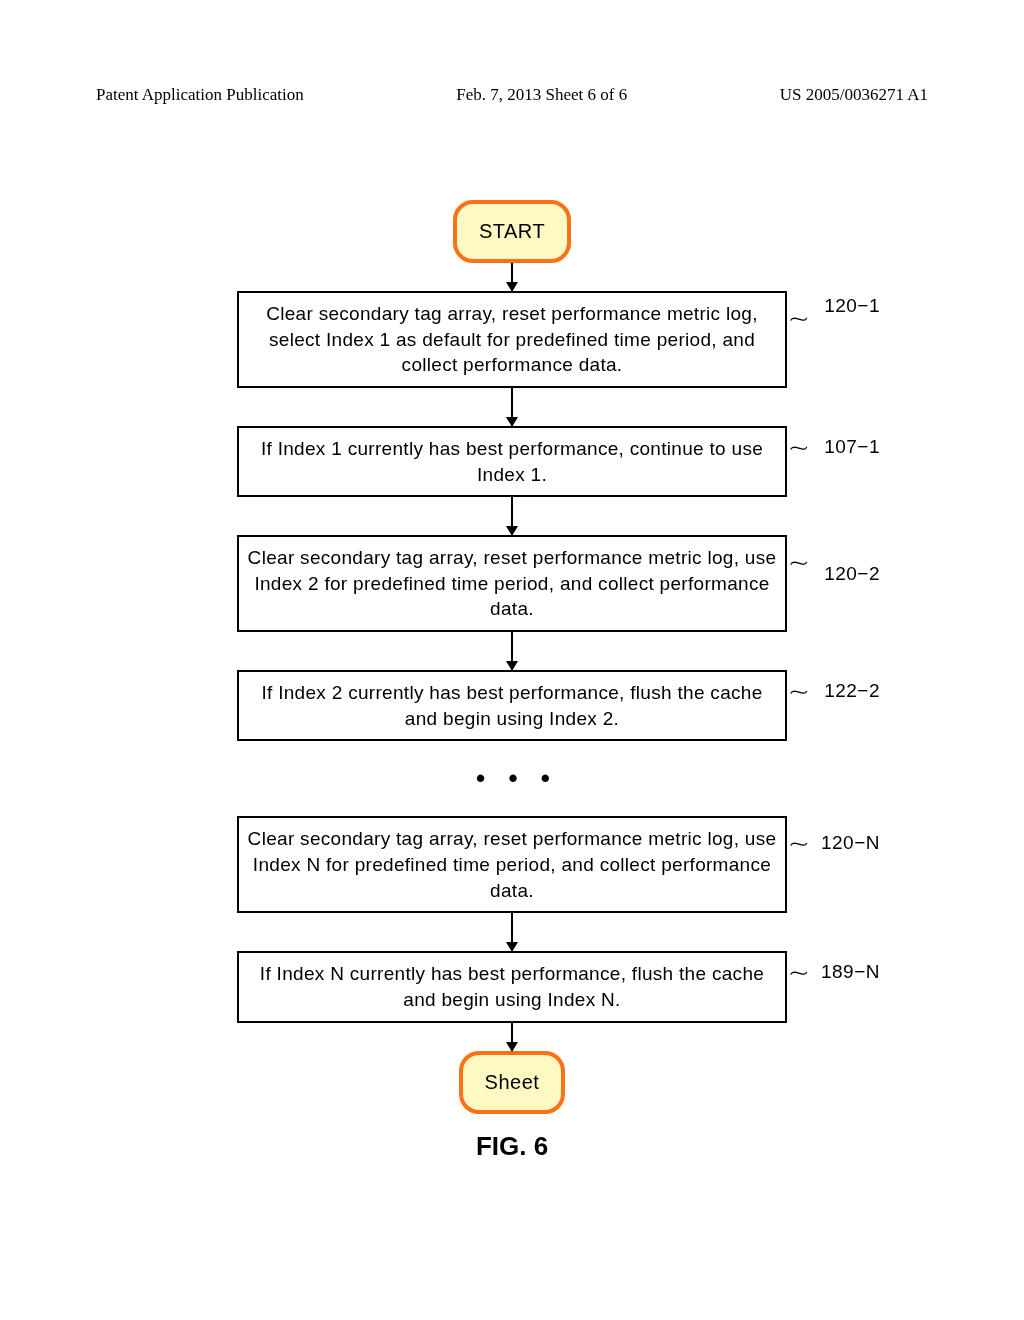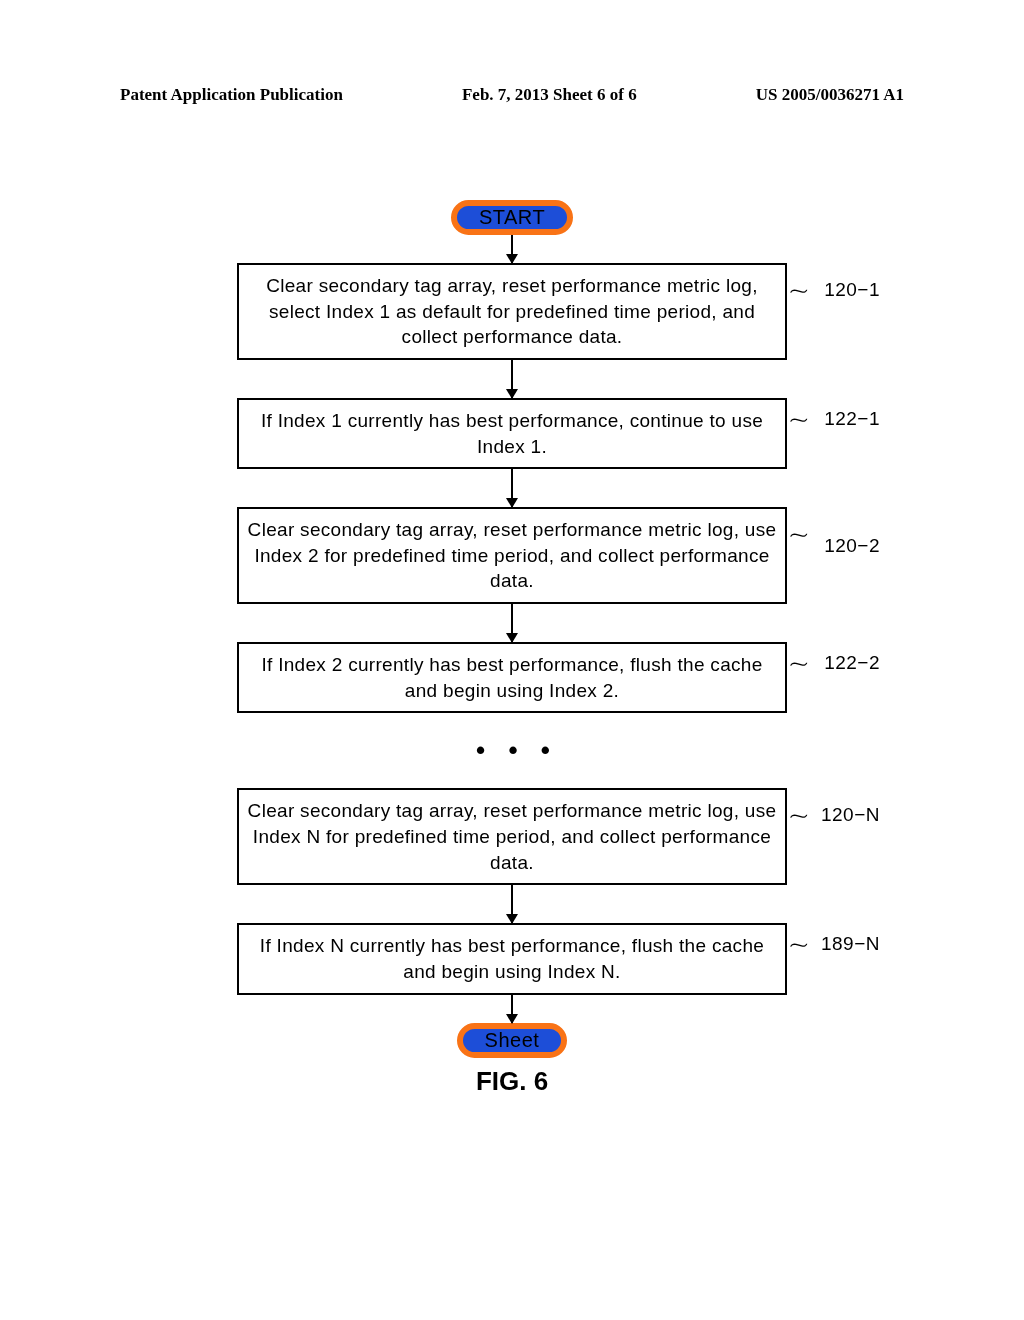--- a/index.html
+++ b/index.html
@@ -14,48 +14,48 @@
       font-family: Arial, sans-serif;
       position: relative;
     }
     .header {
       position: absolute;
       top: 85px;
       left: 0;
       width: 100%;
       display: flex;
       justify-content: space-between;
-      padding: 0 120px;
+      padding: 0 96px;
       font-size: 17px;
-      font-weight: bold;
+      font-weight: normal;
     }
     .header-left {
       font-family: 'Times New Roman', serif;
     }
     .header-center {
       font-family: 'Times New Roman', serif;
     }
     .header-right {
       font-family: 'Times New Roman', serif;
     }
     .flowchart {
       position: absolute;
       top: 200px;
       left: 50%;
       transform: translateX(-50%);
       display: flex;
       flex-direction: column;
       align-items: center;
     }
     .terminal {
-      border: 6px solid #f97316;
+      border: 4px solid #f97316;
       border-radius: 20px;
-      padding: 0 22px;
+      padding: 16px 22px;
       font-size: 20px;
-      background: #1d4ed8;
+      background: #fef9c3;
       letter-spacing: 0.5px;
     }
     .process {
       border: 2px solid black;
       padding: 8px 8px;
       font-size: 19px;
       text-align: center;
       width: 550px;
       background: white;
       position: relative;
@@ -98,49 +98,49 @@
     .ellipsis {
       font-size: 26px;
       font-weight: bold;
       letter-spacing: 8px;
       margin: 22px 0;
       padding-left: 10px;
     }
     .figure-label {
       font-size: 26px;
       font-weight: bold;
-      margin-top: 8px;
+      margin-top: 17px;
     }
   </style>
 </head>
 <body>
 
 <div class="header">
   <span class="header-left">Patent Application Publication</span>
   <span class="header-center">Feb. 7, 2013  Sheet 6 of 6</span>
   <span class="header-right">US 2005/0036271 A1</span>
 </div>
 
 <div class="flowchart">
   <div class="terminal">START</div>
 
   <div class="arrow arrow-short"></div>
 
   <div class="process">
     <span>Clear secondary tag array, reset performance metric log, select Index 1 as default for predefined time period, and collect performance data.</span>
     <span class="tilde" style="right:-24px; top:12px;">⁓</span>
-    <span class="label" style="right:-95px; top:12px;">120−1</span>
+    <span class="label" style="right:-95px; top:0;">120−1</span>
   </div>
 
   <div class="arrow arrow-medium"></div>
 
   <div class="process">
     <span>If Index 1 currently has best performance, continue to use Index 1.</span>
     <span class="tilde" style="right:-24px; top:6px;">⁓</span>
-    <span class="label" style="right:-95px; top:6px;">122−1</span>
+    <span class="label" style="right:-95px; top:6px;">107−1</span>
   </div>
 
   <div class="arrow arrow-medium"></div>
 
   <div class="process">
     <span>Clear secondary tag array, reset performance metric log, use Index 2 for predefined time period, and collect performance data.</span>
     <span class="tilde" style="right:-24px; top:12px;">⁓</span>
     <span class="label" style="right:-95px; top:12px;margin-top:12px;">120−2</span>
   </div>
 

